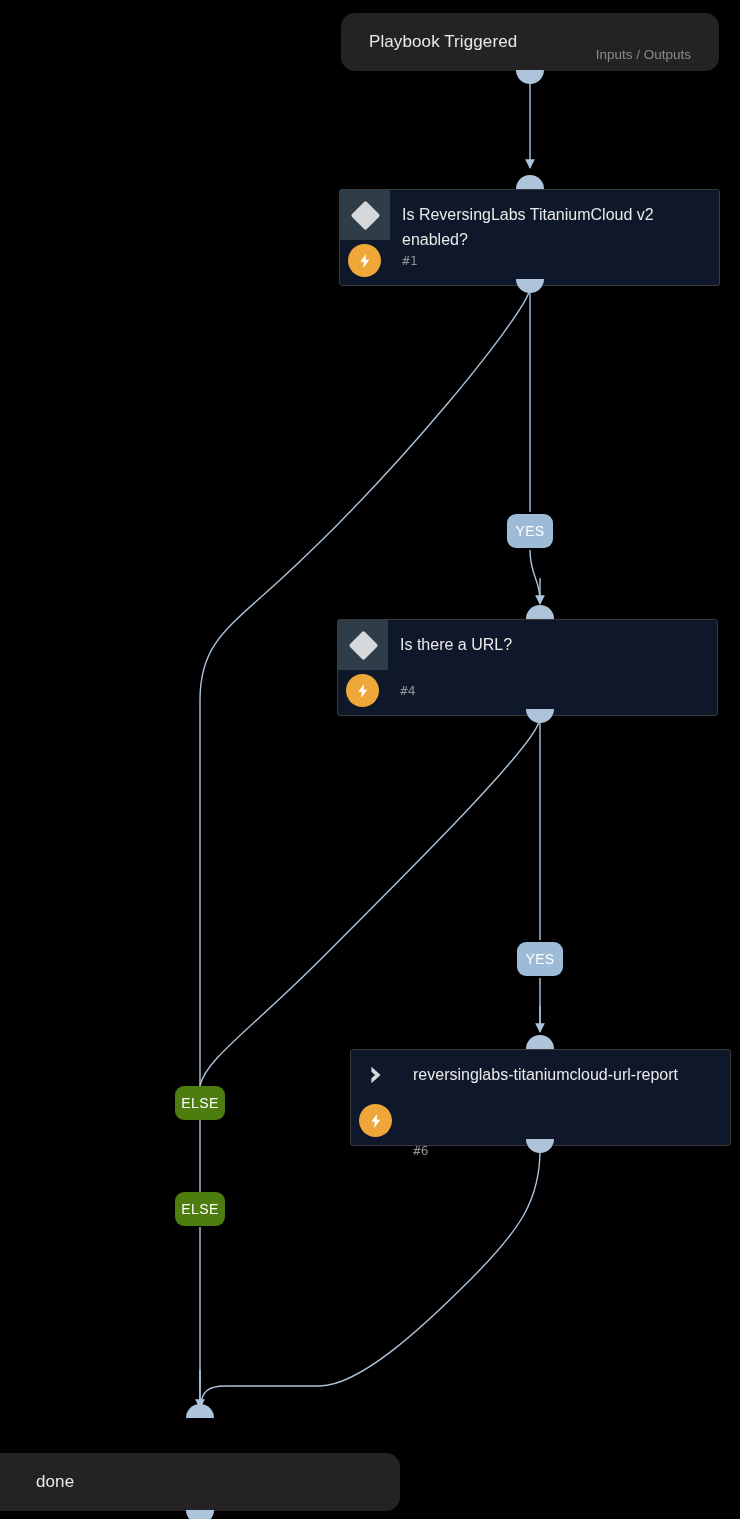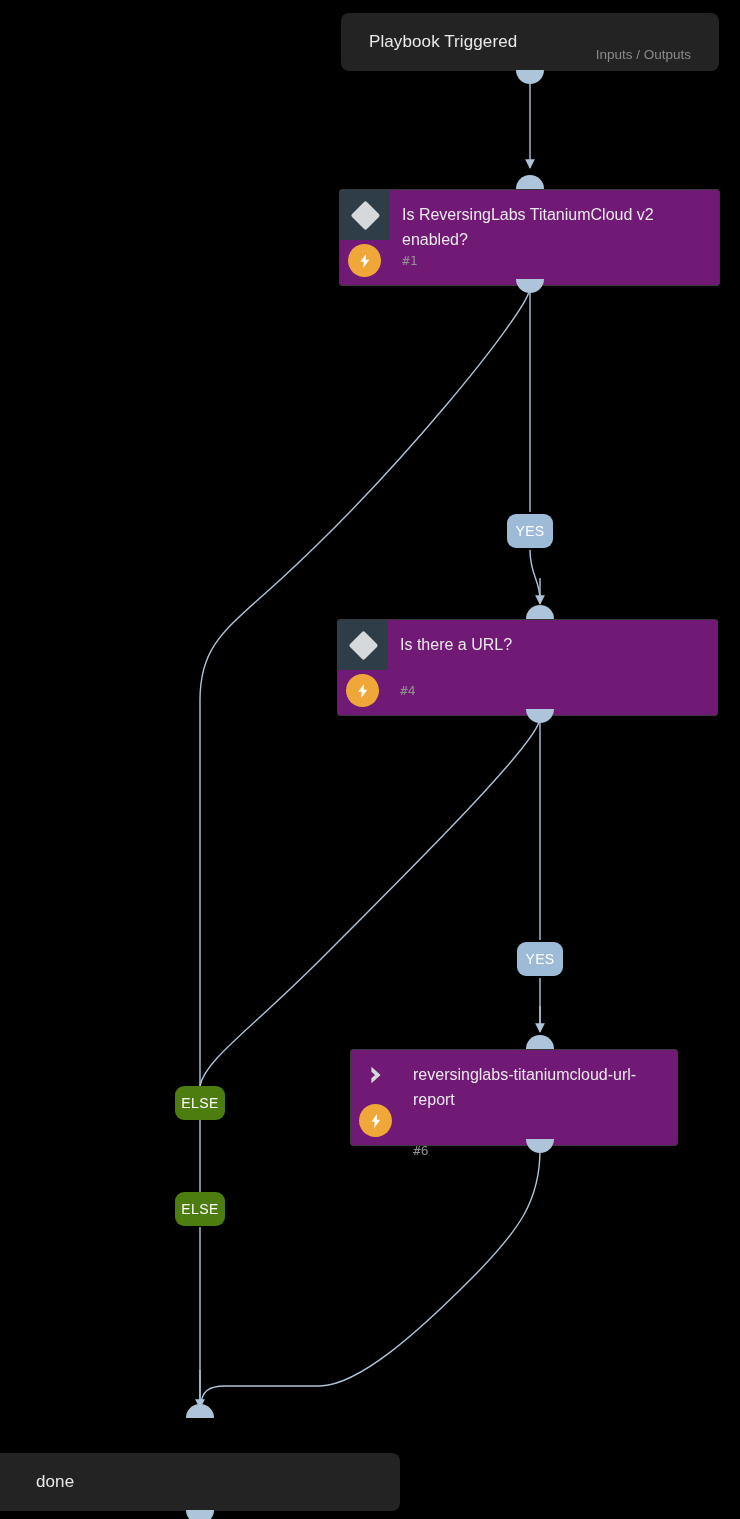--- a/index.html
+++ b/index.html
@@ -34,42 +34,42 @@
   
   .node {
     position: absolute;
     box-sizing: border-box;
     z-index: 3;
   }
 
   
   .pill-node {
     background: #232323;
-    border-radius: 8px;
+    border-radius: 14px;
     display: flex;
     align-items: center;
     justify-content: space-between;
     padding: 0 28px;
   }
   .pill-title {
     color: #e8e8e8;
     font-size: 17px;
     letter-spacing: .1px;
     white-space: nowrap;
   }
   .pill-sub {
     color: #8a8a8a;
     font-size: 13.5px;
     white-space: nowrap;
     margin-top: 25px;
   }
 
   
   .card-node {
-    background: #701a75;
+    background: #0f172a;
     border: 1px solid #3a3a3a;
     border-radius: 3px;
     display: flex;
     flex-direction: column;
   }
   .card-row {
     display: flex;
     align-items: flex-start;
     flex: 1;
   }
@@ -270,21 +270,21 @@
         <div class="card-title">Is there a URL?</div>
       </div>
     </div>
     <div class="card-id" style="top:63px;">#4</div>
   </div>
   <div class="port port-out" style="left:526px; top:709px;"></div>
 
   <div class="branch-label branch-yes" style="left:517px; top:942px; width:45px;">YES</div>
 
   <div class="port port-in" style="left:526px; top:1035px;"></div>
-  <div class="node card-node" style="left:350px; top:1049px; width:328px; height:97px;">
+  <div class="node card-node" style="left:350px; top:1049px; width:381px; height:97px;">
     <div class="card-row">
       <div class="card-gutter">
         <div class="gutter-plain">
           <svg class="chevron-icon" viewBox="0 0 24 24">
             <path d="M7 3 L17 12 L7 21 L7 15.5 L11 12 L7 8.5 Z" fill="#d5d9dc"></path>
           </svg>
         </div>
         <div class="bolt-badge">
           <svg viewBox="0 0 24 24">
             <path d="M13.5 1.5 L5 13.2 h5.2 L9.2 22.5 L18.5 10.2 h-5.4 z" fill="#ffffff"></path>

